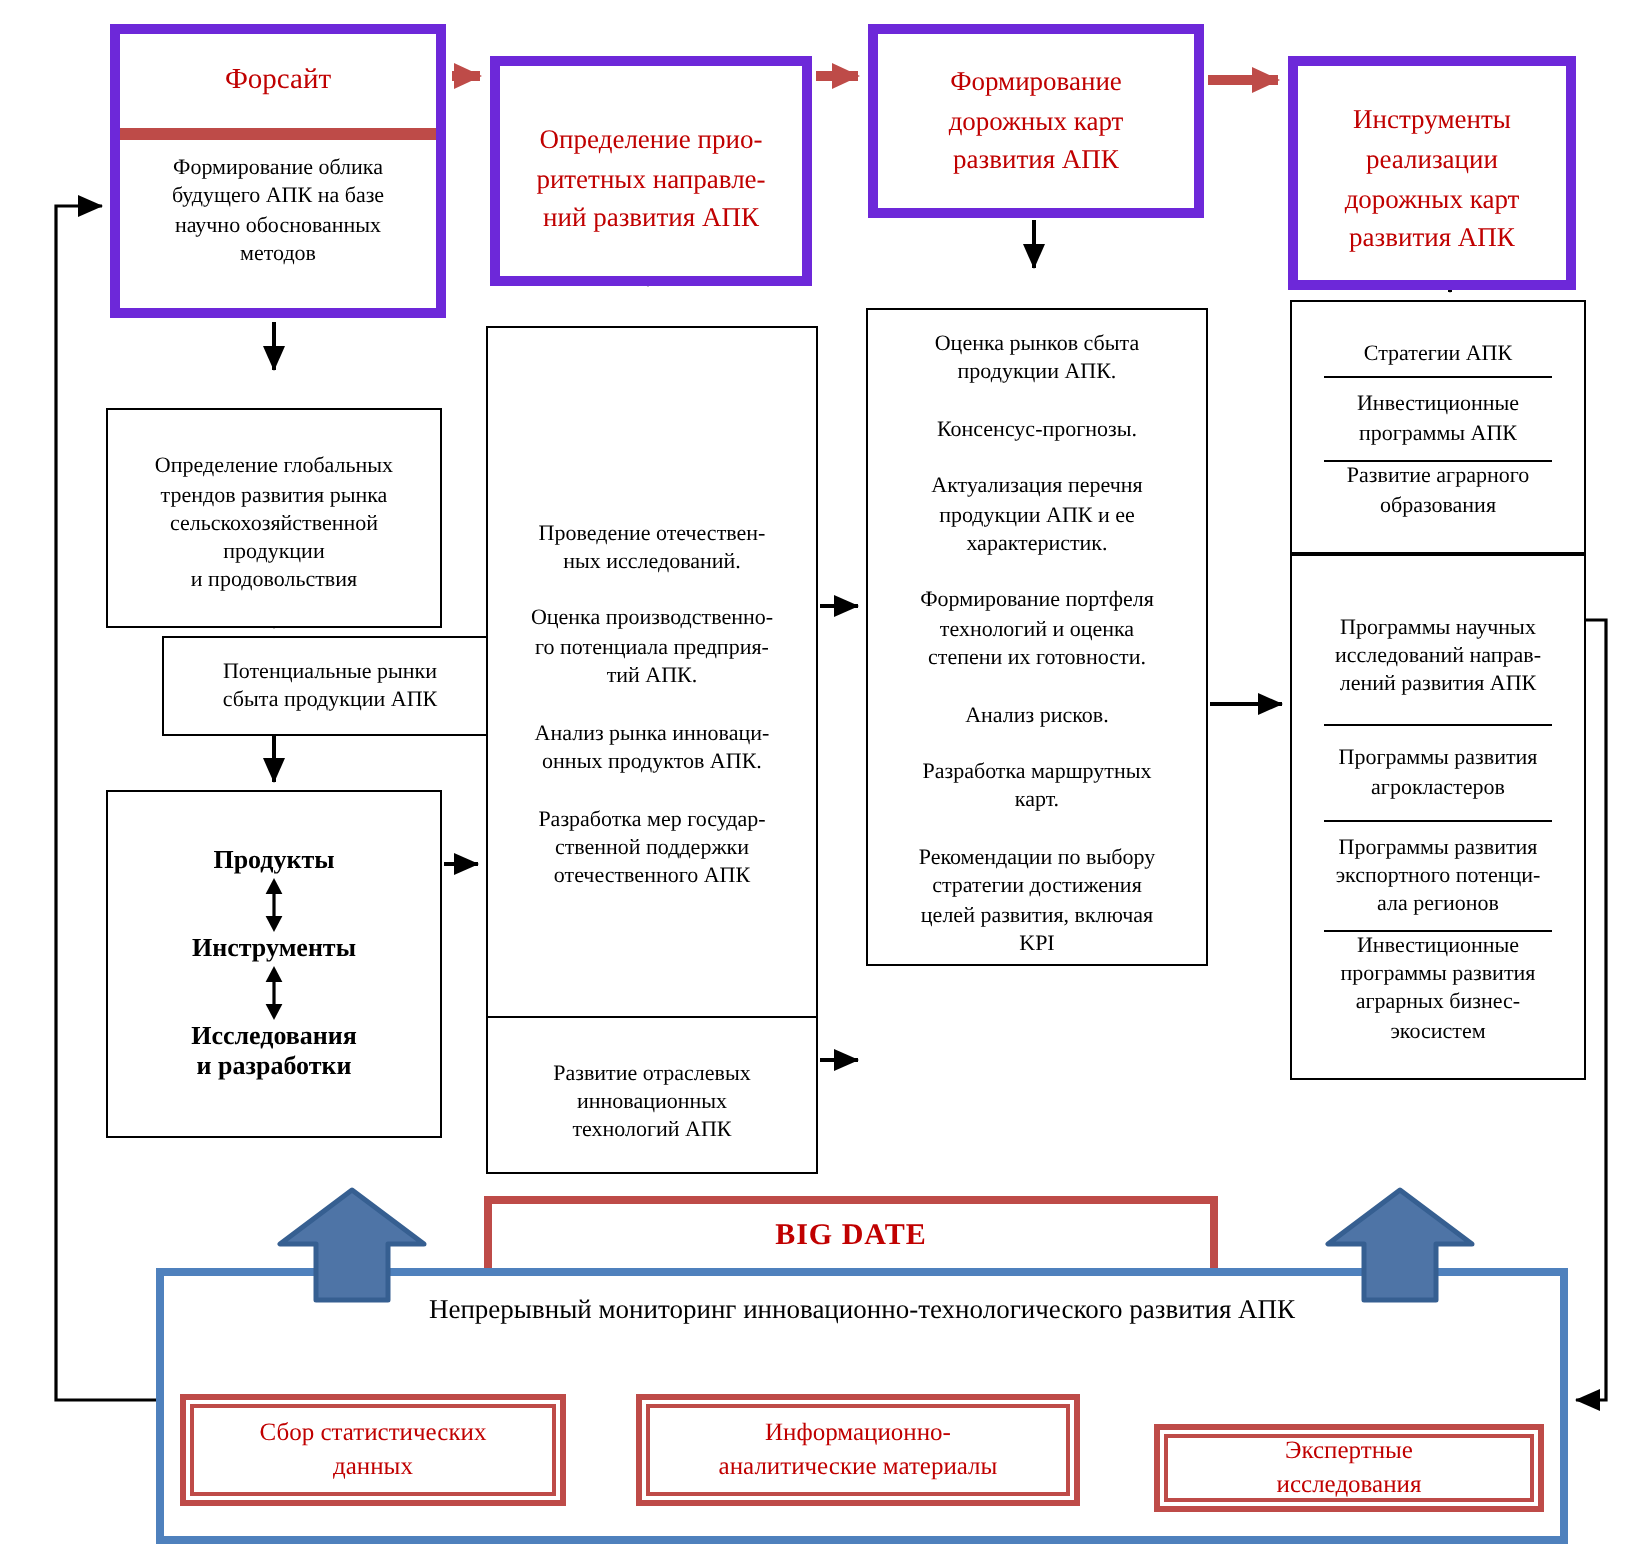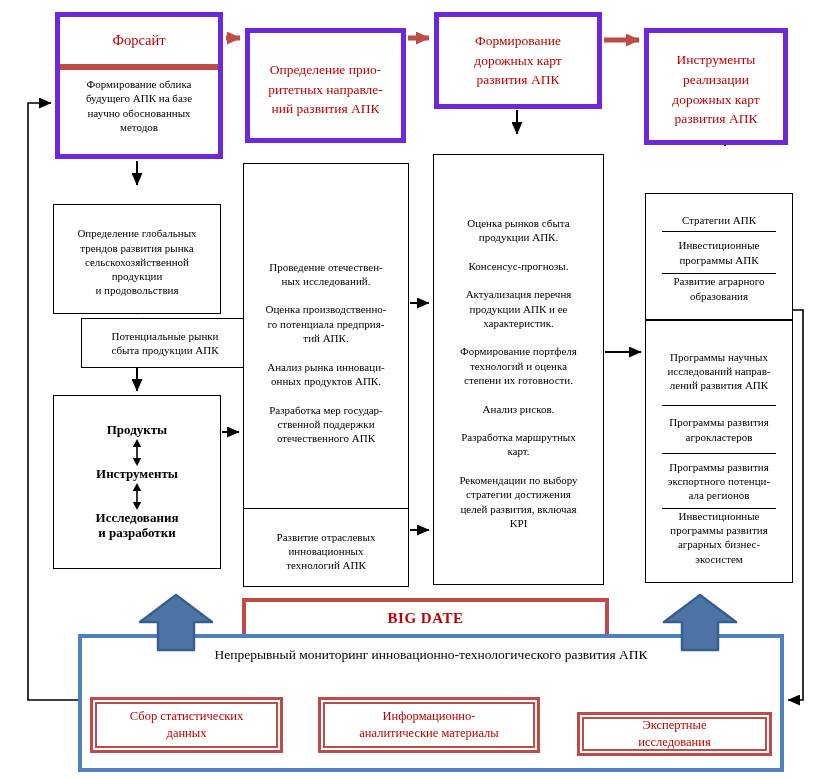--- a/index.html
+++ b/index.html
@@ -21,21 +21,21 @@
   
   .fhead{height:47px;display:flex;align-items:center;justify-content:center;}
   .fdivider{height:6px;background:#BE4B48;}
   .fbody{display:flex;justify-content:center;padding-top:7px;border-radius:13px;}
 
   
   .triad{flex-direction:column;gap:1px;}
   .triad .lbl{font-weight:bold;font-size:13px;line-height:1.15;white-space:pre-line;}
 
   
-  .stack{flex-direction:column;align-items:stretch;justify-content:flex-start;padding:16px;margin-top:43px;}
+  .stack{flex-direction:column;align-items:stretch;justify-content:flex-start;padding:16px;}
   .cell{display:flex;align-items:center;justify-content:center;text-align:center;}
   .cell + .cell{border-top:1.5px solid #000;}
 
   
   .bigdate{border:4px solid #BE4B48;font-weight:bold;font-size:15px;color:#C00000;
            letter-spacing:.5px;z-index:1;}
   .bluebox{border:4px solid #4F81BD;z-index:2;align-items:flex-start;padding-top:9px;}
   .minired{border:3px solid #BE4B48;box-shadow:inset 0 0 0 2px #fff,inset 0 0 0 4px #BE4B48;
            z-index:3;}
   .minired .redtxt{font-size:12.5px;line-height:1.35;}
@@ -154,21 +154,21 @@
 ственной поддержки
 отечественного АПК</span>
   </div>
 
   <div class="bx black topalign" style="left:243px;top:492px;width:166px;height:79px;padding-top:7px;">
     <span class="txt">Развитие отраслевых
 инновационных
 технологий АПК</span>
   </div>
 
-  <div class="bx black topalign" style="left:433px;top:138px;width:171px;height:431px;padding-top:7px;">
+  <div class="bx black topalign" style="left:433px;top:138px;width:171px;height:329px;padding-top:7px;">
     <span class="txt">Оценка рынков сбыта
 продукции АПК.
 
 Консенсус-прогнозы.
 
 Актуализация перечня
 продукции АПК и ее
 характеристик.
 
 Формирование портфеля

